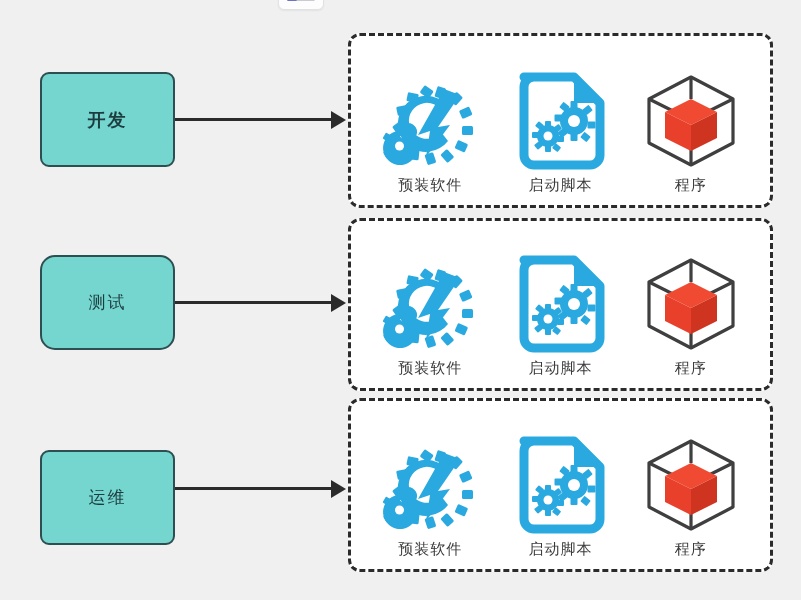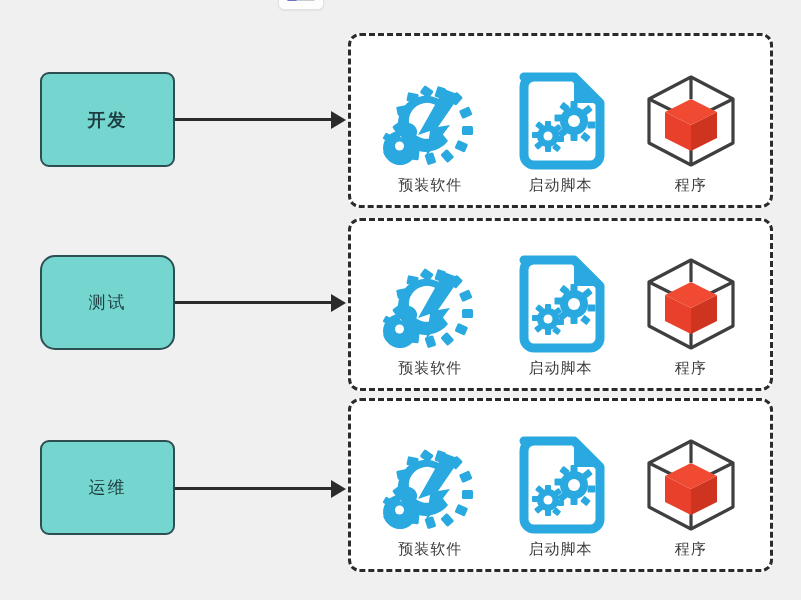--- a/index.html
+++ b/index.html
@@ -132,21 +132,21 @@
     <div class="bar"></div>
     <div class="bar-accent"></div>
   </div>
 
   <div class="stage-box" style="left:40px; top:72px;">
     <span class="stage-label bold">开发</span>
   </div>
   <div class="stage-box" style="left:40px; top:255px;border-radius:15px;">
     <span class="stage-label">测试</span>
   </div>
-  <div class="stage-box" style="left:40px; top:440px;">
+  <div class="stage-box" style="left:40px; top:450px;">
     <span class="stage-label">运维</span>
   </div>
 
   <div class="arrow" style="left:175px; top:118px; width:158px;"></div>
   <div class="arrow" style="left:175px; top:301px; width:158px;"></div>
   <div class="arrow" style="left:175px; top:487px; width:158px;"></div>
 
   <div class="group-panel" style="top:33px; height:175px;">
     <div class="group-inner">
 

